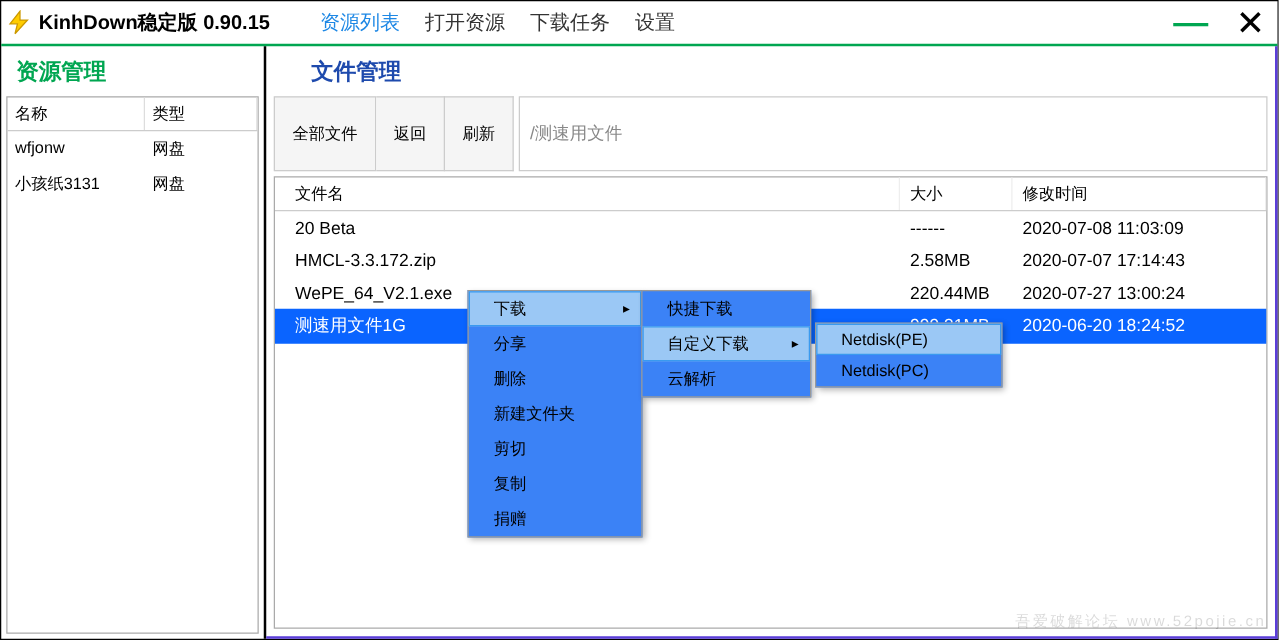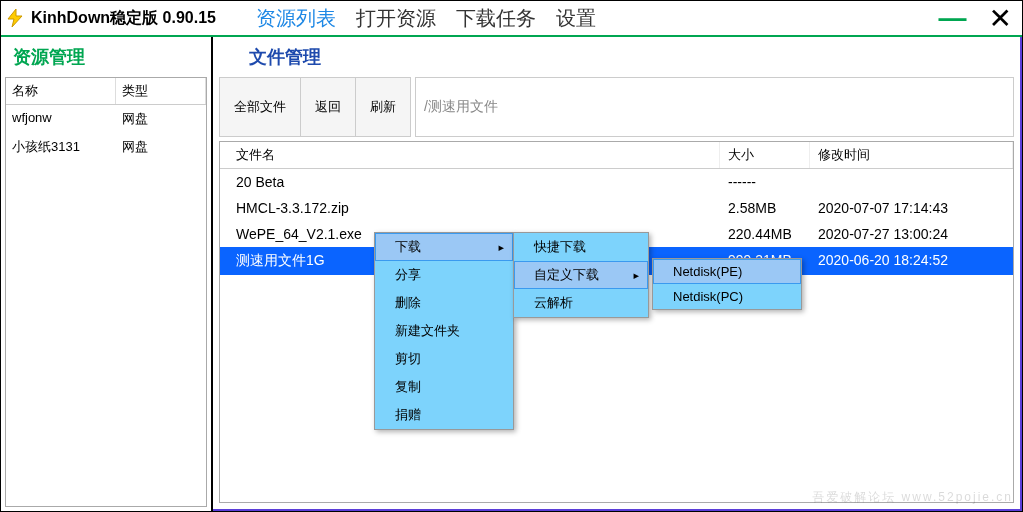--- a/index.html
+++ b/index.html
@@ -4,21 +4,21 @@
   <style>
     * { margin: 0; padding: 0; box-sizing: border-box; font-family: "Microsoft YaHei", Arial, sans-serif; }
     body { background: #fff; width: 1023px; height: 512px; overflow: hidden; position: relative; }
     
     .window { width: 100%; height: 100%; border: 1px solid #000; display: flex; flex-direction: column; }
     
     .titlebar { height: 36px; display: flex; align-items: center; border-bottom: 2px solid #00a651; padding: 0 4px; }
     .titlebar .icon { width: 20px; height: 20px; margin-right: 6px; }
     .titlebar .title { font-size: 16px; font-weight: bold; color: #000; }
     .titlebar .menu { display: flex; margin-left: 40px; gap: 20px; }
-    .titlebar .menu-item { font-size: 20px; color: #333; cursor: pointer; }
+    .titlebar .menu-item { font-size: 16px; color: #333; cursor: pointer; }
     .titlebar .menu-item.active { color: #1e88e5; }
     .titlebar .controls { margin-left: auto; display: flex; align-items: center; gap: 16px; }
     .titlebar .min { color: #00a651; font-size: 28px; font-weight: bold; cursor: pointer; line-height: 10px; }
     .titlebar .close { font-size: 28px; cursor: pointer; font-weight: 300; padding: 0 6px; }
     
     .body-area { flex: 1; display: flex; }
     
     .sidebar { width: 212px; border-right: 2px solid #000000; display: flex; flex-direction: column; }
     .sidebar-title { color: #00a651; font-size: 18px; font-weight: bold; padding: 8px 12px; }
     .sidebar-table { flex: 1; border: 1px solid #aaa; margin: 0 4px 4px 4px; background: #fff; }
@@ -39,21 +39,21 @@
     .file-table { border: 1px solid #aaa; margin: 0 6px 6px 6px; flex: 1; background: #fff; position: relative; }
     .ft-head { display: flex; border-bottom: 1px solid #ccc; font-size: 13px; }
     .ft-head > div { padding: 4px 8px; border-right: 1px solid #eee; }
     .ft-row { display: flex; font-size: 14px; padding: 3px 0; }
     .ft-row.selected { background: #0a64ff; color: #fff; }
     .ft-row > div { padding: 2px 8px; }
     .fc-name { width: 500px; padding-left: 16px !important; }
     .fc-size { width: 90px; }
     .fc-time { flex: 1; }
     
-    .ctx-menu { position: absolute; background: #7dd3fc; border: 1px solid #999; box-shadow: 2px 2px 5px rgba(0,0,0,0.3); font-size: 13px; z-index: 10; }
+    .ctx-menu { position: absolute; background: #3b82f6; border: 1px solid #999; box-shadow: 2px 2px 5px rgba(0,0,0,0.3); font-size: 13px; z-index: 10; }
     .ctx-item { padding: 5px 26px 5px 20px; cursor: pointer; white-space: nowrap; position: relative; }
     .ctx-item.highlight { background: #9bc8f5; border: 1px solid #3a9aef; padding: 4px 25px 4px 19px; }
     .ctx-item.has-sub::after { content: '▸'; position: absolute; right: 8px; font-size: 11px; top: 50%; transform: translateY(-50%); }
     
     .menu1 { top: 90px; left: 154px; width: 140px; }
     .menu2 { top: 90px; left: 293px; width: 136px; }
     .menu3 { top: 116px; left: 432px; width: 150px; }
     
     .watermark { position: absolute; right: 10px; bottom: 6px; font-size: 12px; color: rgba(0,0,0,0.15); letter-spacing: 2px; }
     
@@ -112,20 +112,21 @@
       <div class="file-table">
         <div class="ft-head">
           <div class="fc-name">文件名</div>
           <div class="fc-size">大小</div>
           <div class="fc-time">修改时间</div>
         </div>
         <div id="file-rows">
             <div class="ft-row">
               <div class="fc-name">20 Beta</div>
               <div class="fc-size">------</div>
+              <div class="fc-time">2020-07-08 11:03:09</div>
             </div>
             <div class="ft-row">
               <div class="fc-name">HMCL-3.3.172.zip</div>
               <div class="fc-size">2.58MB</div>
               <div class="fc-time">2020-07-07 17:14:43</div>
             </div>
             <div class="ft-row">
               <div class="fc-name">WePE_64_V2.1.exe</div>
               <div class="fc-size">220.44MB</div>
               <div class="fc-time">2020-07-27 13:00:24</div>

